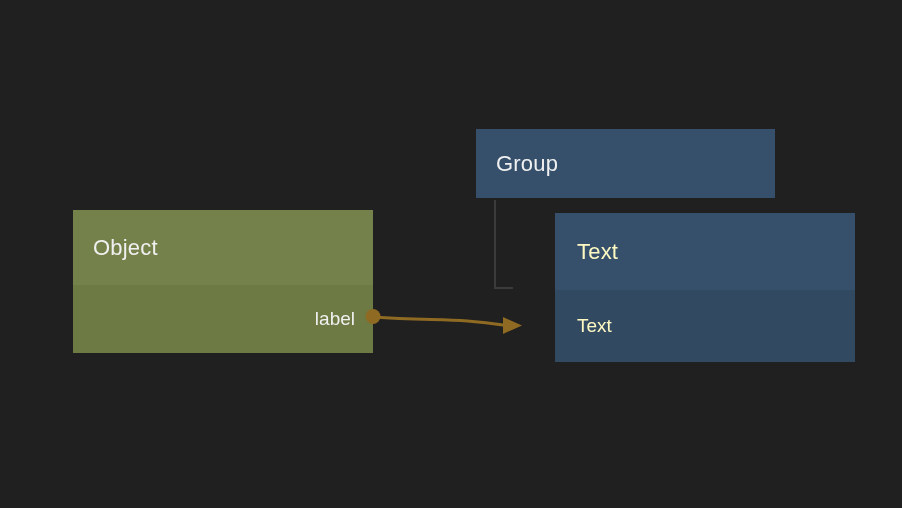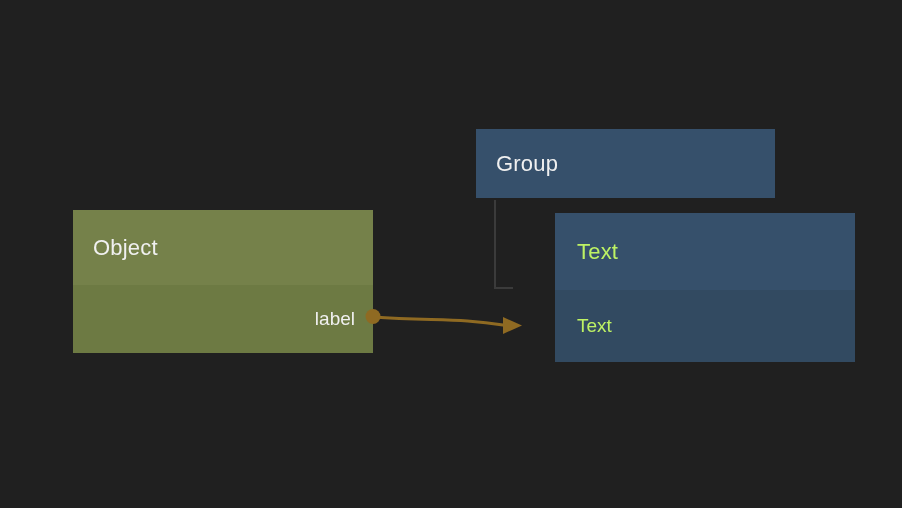--- a/index.html
+++ b/index.html
@@ -67,21 +67,21 @@
 
   <div class="node node-object" data-interactable="true" style="color: rgb(240, 240, 240);">
     <div class="node-header" data-interactable="true" style="background-color: rgb(117, 129, 74);">
       <span class="node-title" data-interactable="false">Object</span>
     </div>
     <div class="node-row" data-interactable="false" style="background-color: rgb(109, 122, 67);">
       <span class="row-label" data-interactable="false">label</span>
     </div>
   </div>
 
-  <div class="node node-text" data-interactable="true" style="color: #bef264; padding-left: 40px;">
+  <div class="node node-text" data-interactable="true" style="color: #fef9c3; padding-left: 40px;">
     <div class="node-header" data-interactable="true" style="background-color: rgb(54, 80, 107);">
       <span class="node-title" data-interactable="false">Text</span>
     </div>
     <div class="node-row" data-interactable="true" style="background-color: rgb(50, 74, 97);">
       <span class="row-label" data-interactable="false">Text</span>
     </div>
   </div>
 
   <svg class="wire-layer" width="902" height="508" viewBox="0 0 902 508" data-interactable="false">
 

